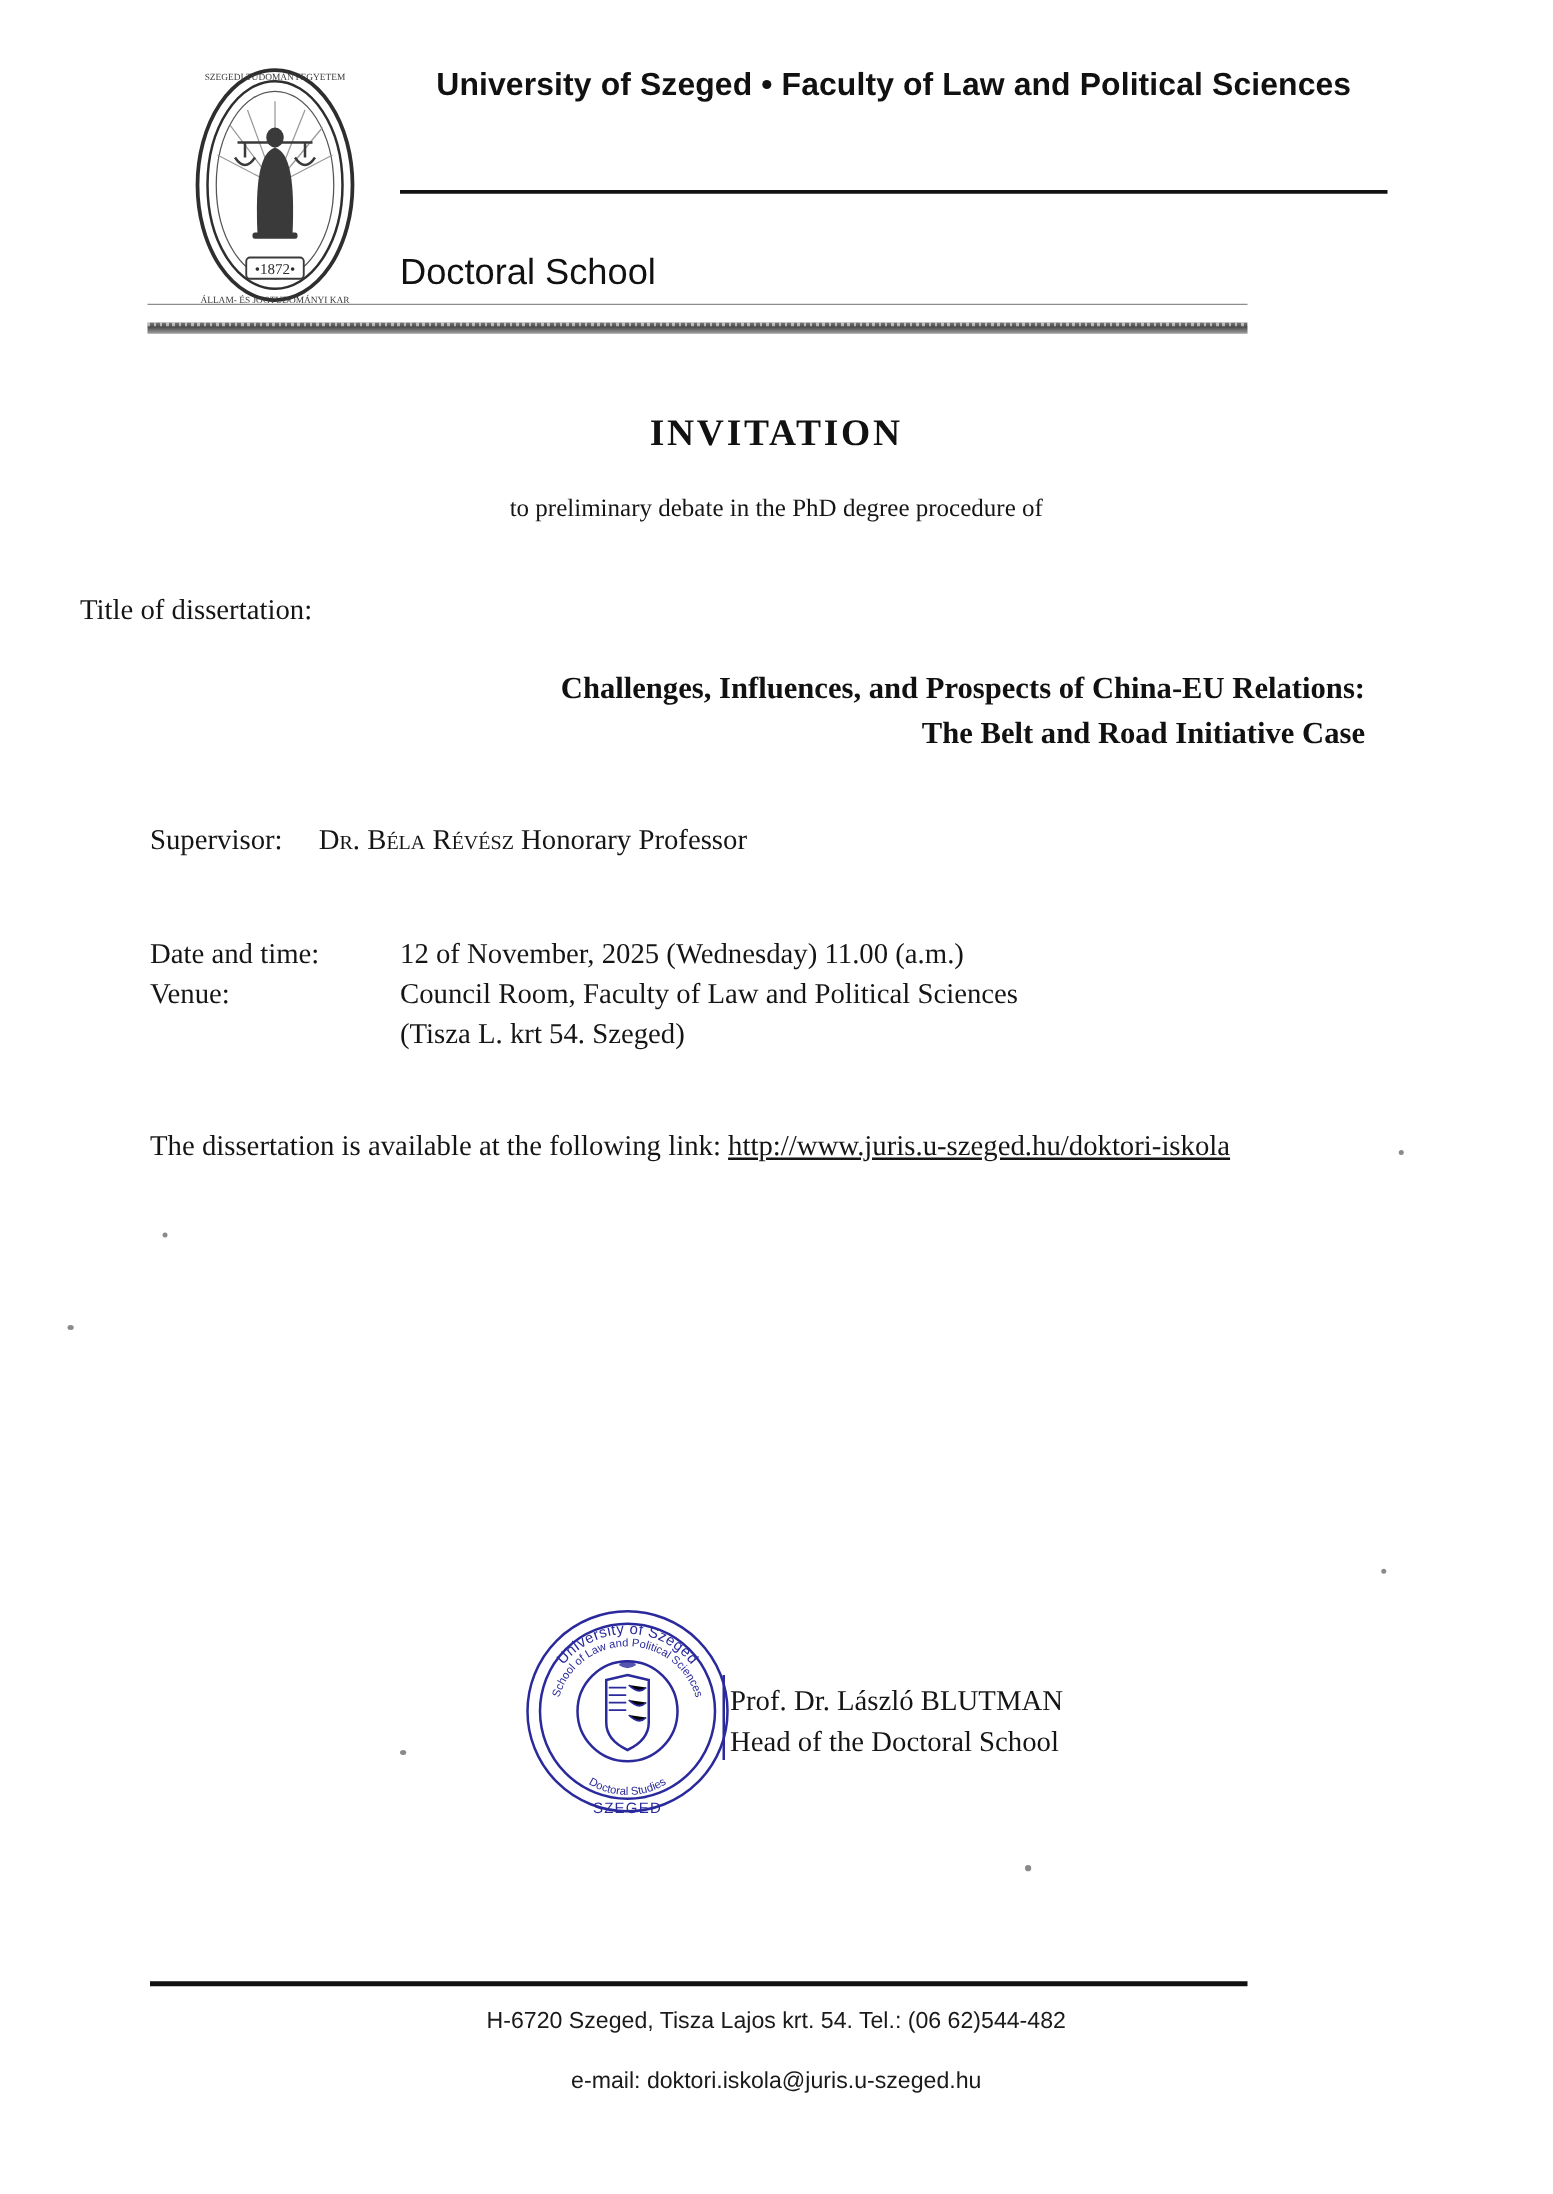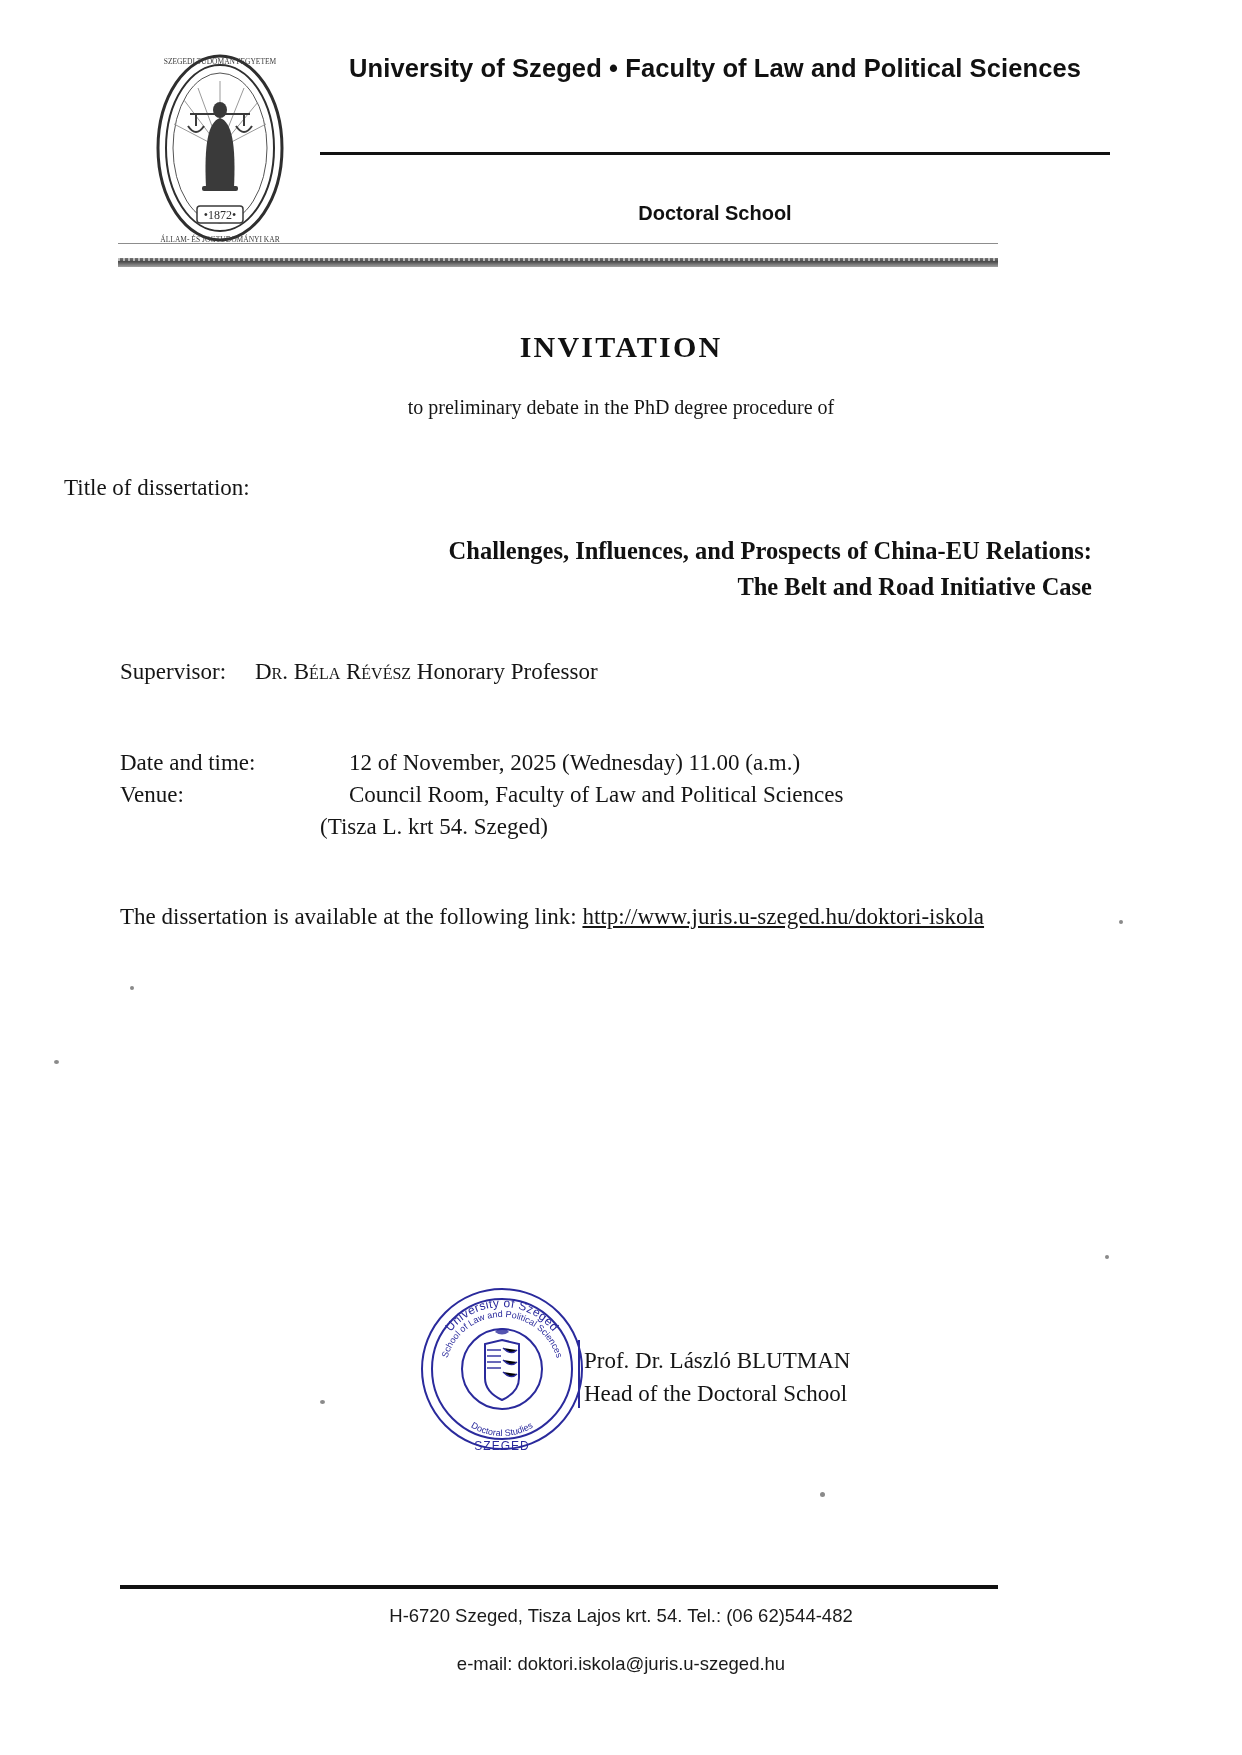--- a/index.html
+++ b/index.html
@@ -60,24 +60,24 @@
     top: 122px;
     width: 790px;
     height: 3px;
     background: #111;
   }
   .doctoral-school {
     position: absolute;
     left: 190px;
     top: 172px;
     width: 790px;
-    text-align: center;
+    text-align: left;
     font-family: "Liberation Sans", sans-serif;
-    font-weight: bold;
-    font-size: 20px;
+    font-weight: normal;
+    font-size: 29px;
     color: #111;
   }
   .rule-thin {
     position: absolute;
     left: 118px;
     top: 243px;
     width: 880px;
     height: 1px;
     background: #8d8d8d;
   }
@@ -151,21 +151,21 @@
   .smallcaps {
     font-variant: small-caps;
   }
   .dt-block {
     margin-top: 62px;
     padding-left: 120px;
     font-size: 23px;
     color: #151515;
     line-height: 1.38;
   }
-  .dt-row { display: flex; gap: 29px; }
+  .dt-row { display: flex; }
   .dt-label { width: 200px; flex: none; }
   .dt-value { flex: 1; }
   .venue-extra { padding-left: 200px; }
   .link-line {
     margin-top: 62px;
     padding-left: 120px;
     font-size: 23px;
     color: #151515;
   }
   .link-line a, .doc-link {

